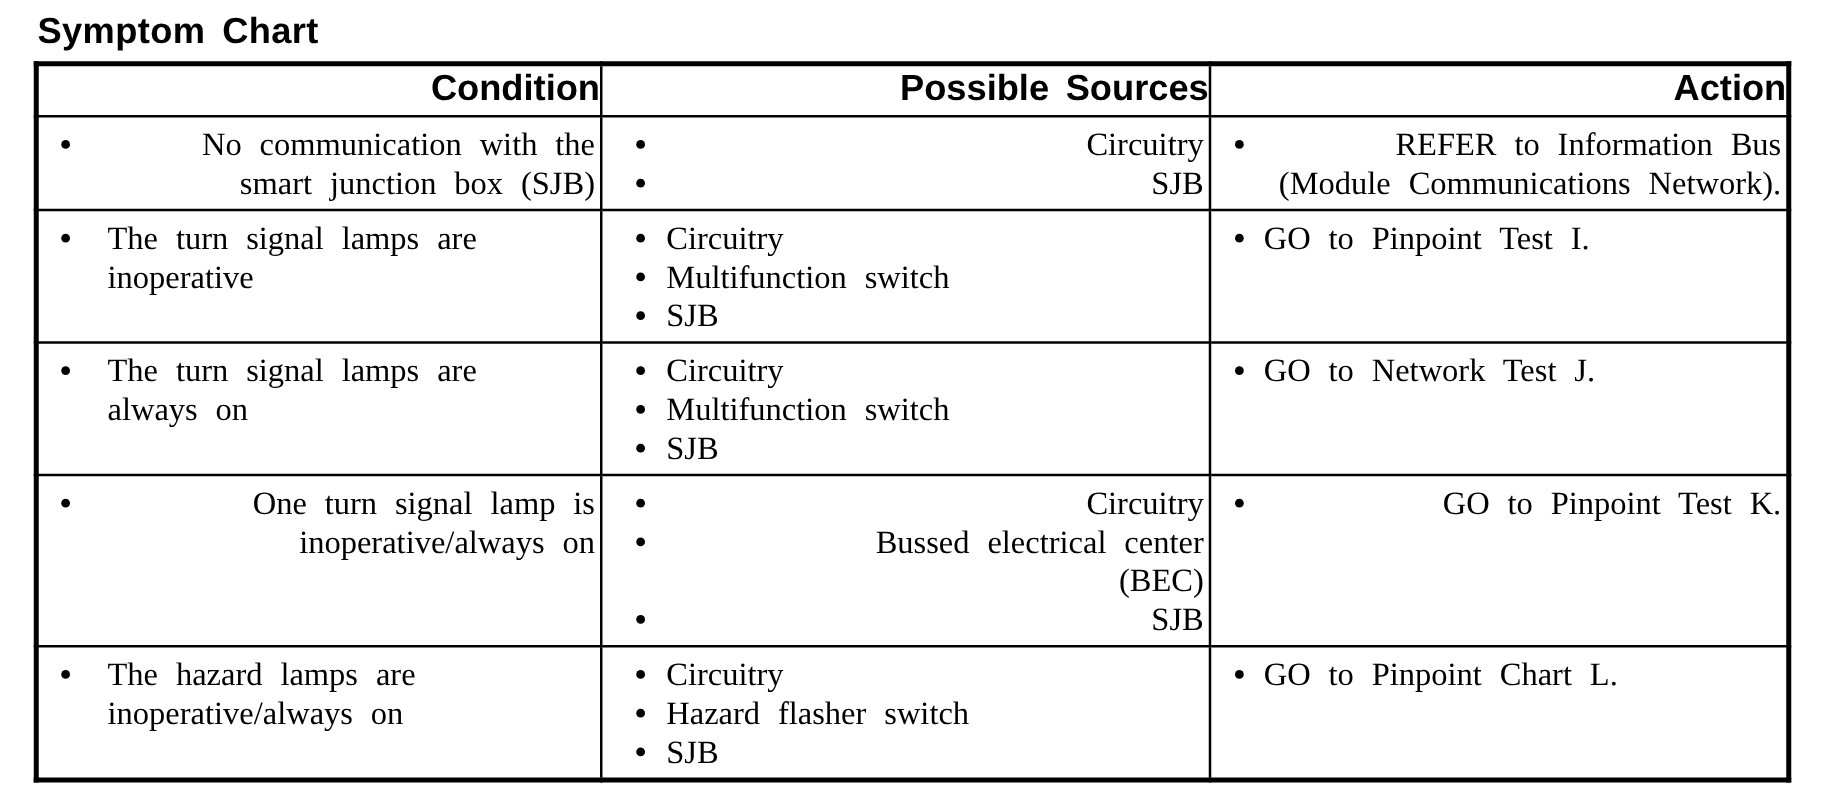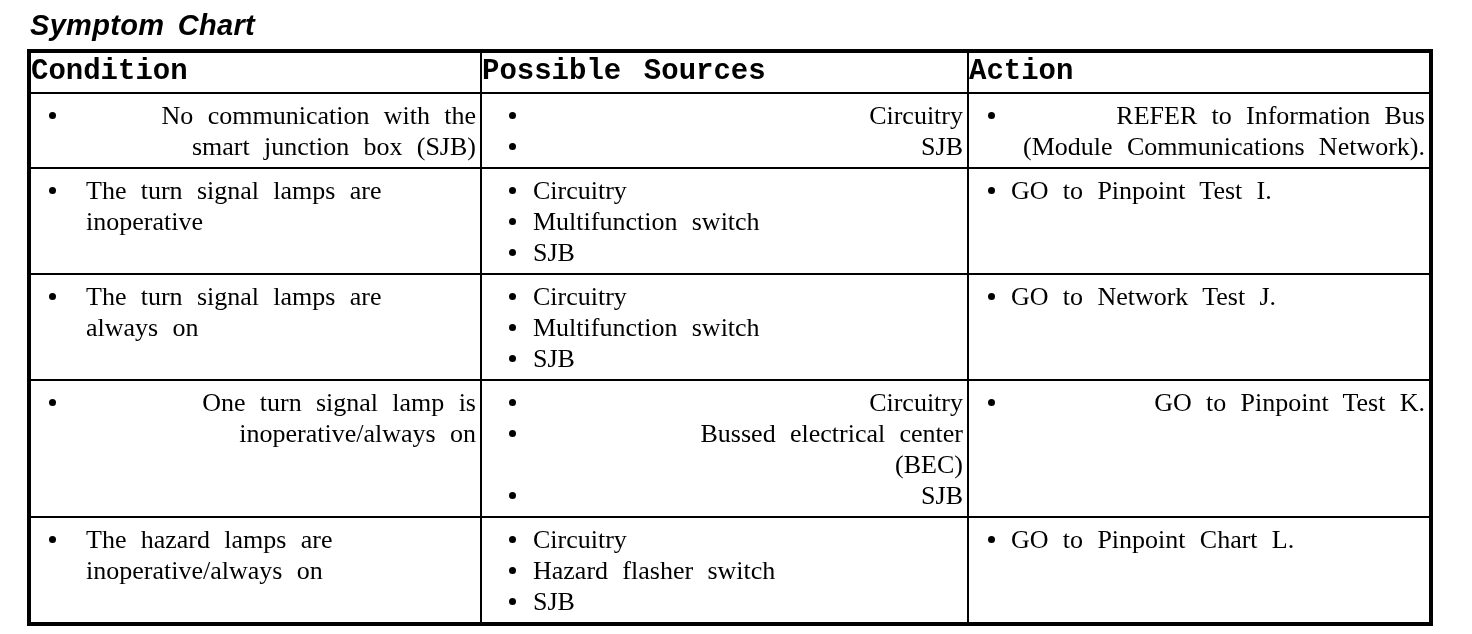--- a/index.html
+++ b/index.html
@@ -15,35 +15,34 @@
     font-family: "Liberation Serif", serif;
   }
   .page-title {
     font-family: "Liberation Sans", sans-serif;
     font-weight: bold;
     font-size: 29px;
     line-height: 32px;
     margin: 9px 0 8px 30px;
     letter-spacing: 0.3px;
     word-spacing: 0.18em;
-    font-style: italic;
   }
   table.symptom {
     border-collapse: collapse;
     table-layout: fixed;
     margin-left: 27px;
     width: 1402px;
     border: 4px solid #000000;
   }
   th {
     border: 2px solid #000000;
-    font-family: Liberation Mono, monospace;
+    font-family: Liberation Sans, sans-serif;
     font-weight: bold;
     font-size: 29px;
-    text-align: left;
+    text-align: right;
     padding: 2px 0 4px 0;
     word-spacing: 0.18em;
   }
   td {
     border: 2px solid #000000;
     vertical-align: top;
     padding: 6px 4px 5px 0;
   }
   tr.h-head { height: 41px; }
   tr.h-r0 { height: 70px; text-align: right; }

